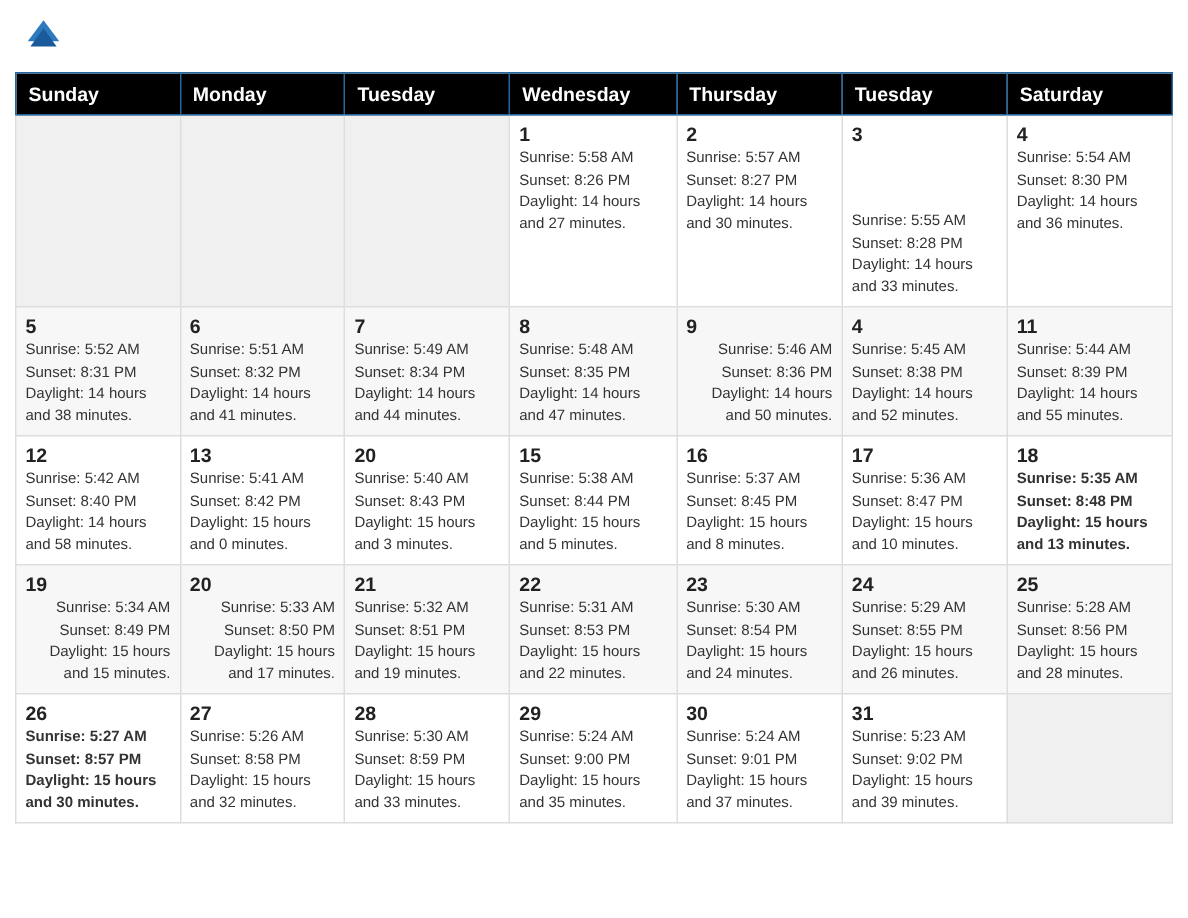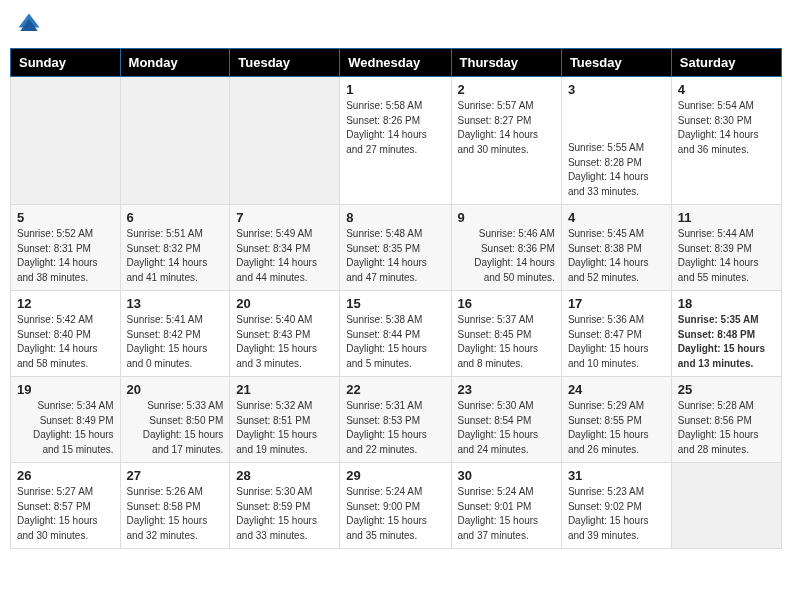--- a/index.html
+++ b/index.html
@@ -310,21 +310,21 @@
           <span class="day-num">25</span>
           <div class="day-info" style="white-space: pre-line;">Sunrise: 5:28 AM
 Sunset: 8:56 PM
 Daylight: 15 hours
 and 28 minutes.</div>
         </td>
       </tr>
       <tr>
         <td>
           <span class="day-num">26</span>
-          <div class="day-info" style="white-space: pre-line;">Sunrise: 5:27 AM
+          <div class="day-info" style="white-space: pre-line; font-weight: bold;">Sunrise: 5:27 AM
 Sunset: 8:57 PM
 Daylight: 15 hours
 and 30 minutes.</div>
         </td>
         <td>
           <span class="day-num">27</span>
           <div class="day-info" style="white-space: pre-line;">Sunrise: 5:26 AM
 Sunset: 8:58 PM
 Daylight: 15 hours
 and 32 minutes.</div>

